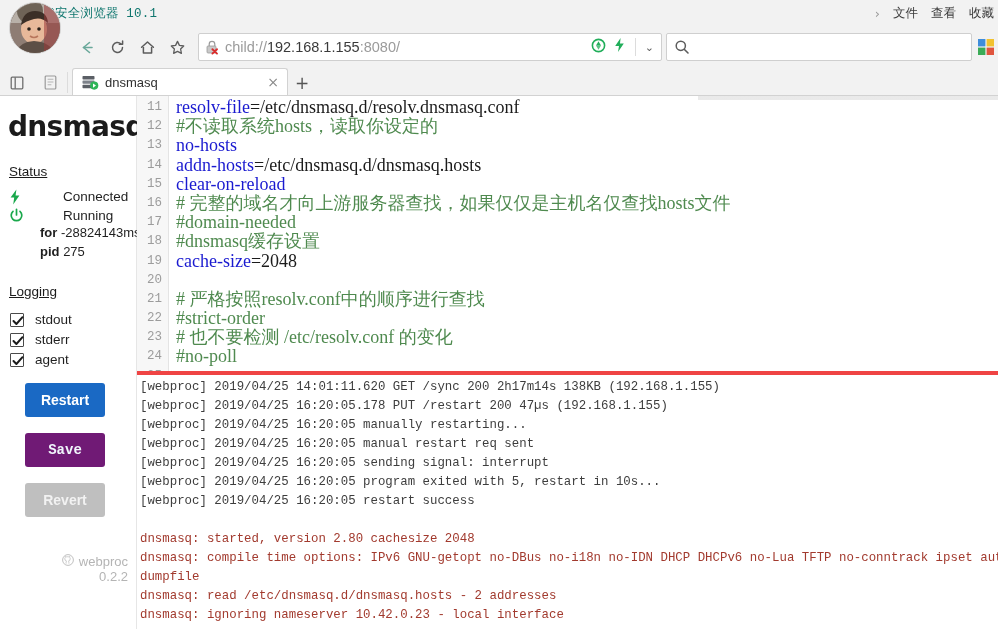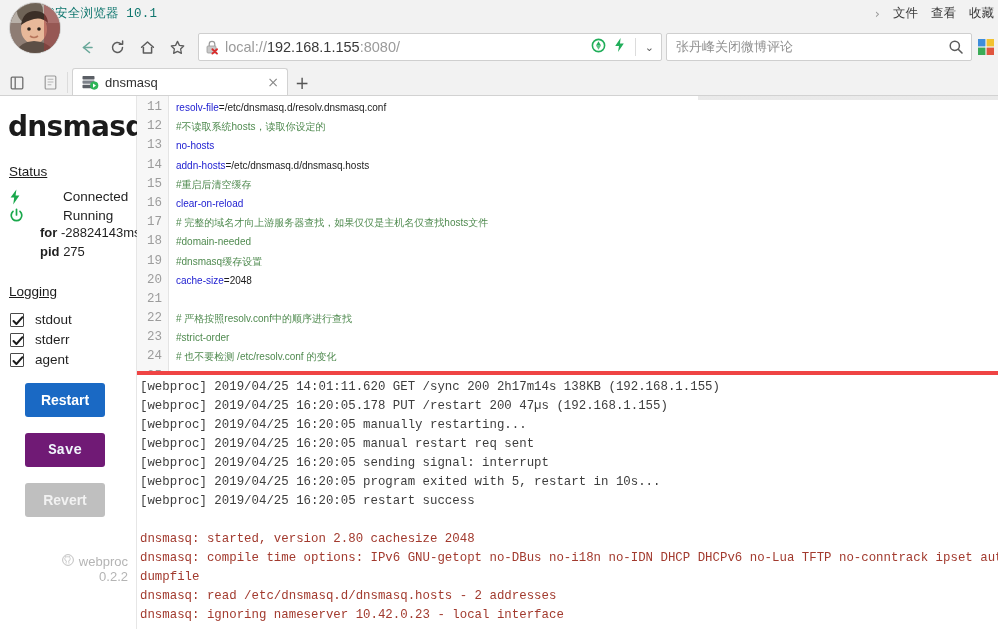--- a/index.html
+++ b/index.html
@@ -283,22 +283,22 @@
     font-family: "Liberation Mono", monospace;
     font-size: 12.5px;
     color: #9c9c9c;
     padding-top: 2px;
   }
   .gutter div { height: 19.2px; line-height: 19.2px; }
   .code {
     flex: 1 1 auto;
     padding-left: 7px;
     padding-top: 2px;
-    font-family: Liberation Sans, sans-serif;
-    font-size: 10px;
+    font-family: Liberation Serif, serif;
+    font-size: 18px;
     overflow: hidden;
     min-width: 0;
   }
   .code div { height: 19.2px; line-height: 19.2px; white-space: nowrap; }
   .c-key { color: #1a1ad0; }
   .c-cmt { color: #4f8a4f; }
   .c-txt { color: #1b1b1b; }
   .c-num { color: #1b1b1b; }
 
   .editor-scroll-top {
@@ -387,42 +387,41 @@
 
     <div class="urlwrap">
       <div class="lockicon">
         <svg width="16" height="16" viewBox="0 0 16 16" aria-hidden="true">
           <rect x="3" y="7" width="9" height="7" rx="1" fill="#c9c9c9" stroke="#9a9a9a" stroke-width=".8"></rect>
           <path d="M5.2 7 V5.2 a2.8 2.8 0 0 1 5.6 0 V7" stroke="#9a9a9a" stroke-width="1.2" fill="none"></path>
           <path d="M8.4 10.2 L13 14.6 M13 10.2 L8.4 14.6" stroke="#d92b2b" stroke-width="1.9" stroke-linecap="round"></path>
         </svg>
       </div>
       <div class="urltext">
-        <span class="scheme">local://</span><span class="host">192.168.1.155</span><span class="port">:8080</span><span class="port">/</span>
+        <span class="scheme">child://</span><span class="host">192.168.1.155</span><span class="port">:8080</span><span class="port">/</span>
       </div>
       <div class="url-icons">
         <span>
           <svg width="15" height="15" viewBox="0 0 15 15" aria-hidden="true">
             <circle cx="7.5" cy="7.5" r="6.1" fill="none" stroke="#21ae5a" stroke-width="1.6"></circle>
             <path d="M7.5 3.2 L10 7.5 L5 7.5 Z" fill="#21ae5a"></path>
             <path d="M7.5 11.8 L5 7.5 L10 7.5 Z" fill="#21ae5a" opacity=".75"></path>
           </svg>
         </span>
         <span>
           <svg width="13" height="16" viewBox="0 0 13 16" aria-hidden="true">
             <path d="M7.6 1 L2.2 9 H6 L5 15 L10.8 6.6 H7 Z" fill="#21ae5a"></path>
           </svg>
         </span>
         <span class="url-divider"></span>
         <span class="chev-down">⌄</span>
       </div>
     </div>
 
     <div class="searchwrap">
-      <div class="searchtext" placeholder="搜索">张丹峰关闭微博评论</div>
       <div class="searchbtn">
         <svg width="16" height="16" viewBox="0 0 16 16" aria-hidden="true">
           <circle cx="6.8" cy="6.8" r="4.6" fill="none" stroke="#5c5c5c" stroke-width="1.5"></circle>
           <path d="M10.2 10.2 L14 14" stroke="#5c5c5c" stroke-width="1.6" stroke-linecap="round"></path>
         </svg>
       </div>
     </div>
 
     <div class="ext-icon">
       <svg width="18" height="18" viewBox="0 0 18 18" aria-hidden="true">
@@ -564,21 +563,20 @@
             <div>22</div>
             <div>23</div>
             <div>24</div>
             <div>25</div>
           </div>
         <div class="code" id="code">
             <div><span class="c-key">resolv-file</span><span class="c-txt">=/etc/dnsmasq.d/resolv.dnsmasq.conf</span></div>
             <div><span class="c-cmt">#不读取系统hosts，读取你设定的</span></div>
             <div><span class="c-key">no-hosts</span></div>
             <div><span class="c-key">addn-hosts</span><span class="c-txt">=/etc/dnsmasq.d/dnsmasq.hosts</span></div>
-            <div><span class="c-cmt">#重启后清空缓存</span></div>
             <div><span class="c-key">clear-on-reload</span></div>
             <div><span class="c-cmt"># 完整的域名才向上游服务器查找，如果仅仅是主机名仅查找hosts文件</span></div>
             <div><span class="c-cmt">#domain-needed</span></div>
             <div><span class="c-cmt">#dnsmasq缓存设置</span></div>
             <div><span class="c-key">cache-size</span><span class="c-num">=2048</span></div>
             <div>&nbsp;</div>
             <div><span class="c-cmt"># 严格按照resolv.conf中的顺序进行查找</span></div>
             <div><span class="c-cmt">#strict-order</span></div>
             <div><span class="c-cmt"># 也不要检测 /etc/resolv.conf 的变化</span></div>
             <div><span class="c-cmt">#no-poll</span></div>

